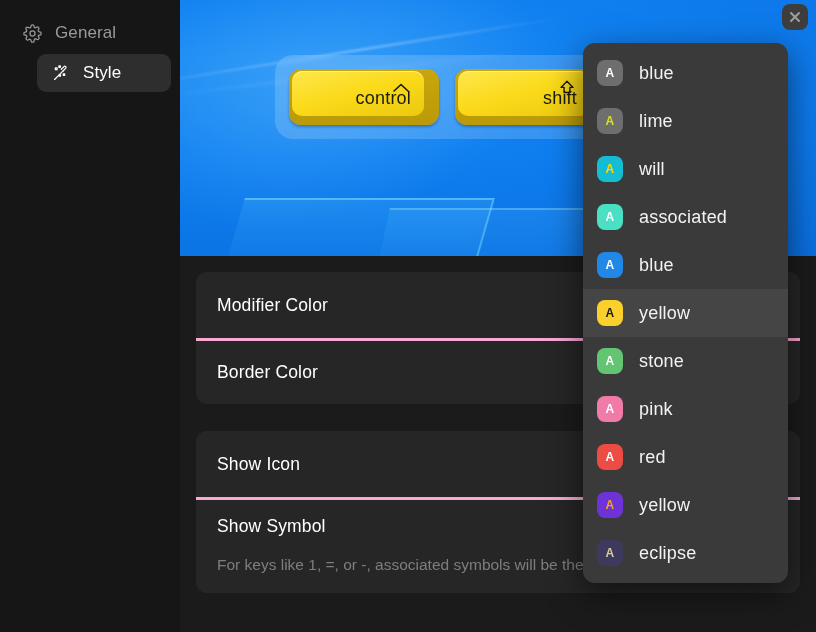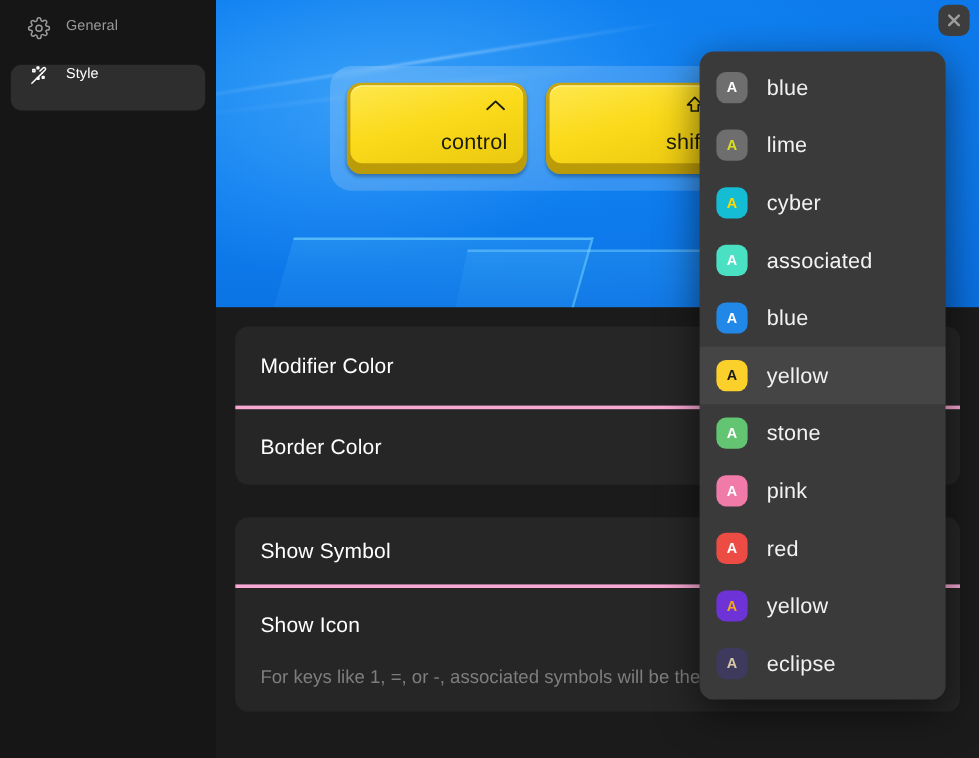--- a/index.html
+++ b/index.html
@@ -26,31 +26,33 @@
     padding: 14px 9px 0 9px;
     flex: 0 0 180px;
     display: flex;
     flex-direction: column;
     gap: 2px;
   }
   .side-item {
     height: 38px;
     border-radius: 9px;
     display: flex;
+    align-items: center;
     gap: 13px;
     padding: 0 14px;
     color: #9a9a9a;
-    font-size: 12px;
+    font-size: 17px;
     letter-spacing: .1px;
     cursor: default;
     user-select: none;
   }
   .side-item.active {
     background: #2e2e2e;
     color: #ffffff;
+    margin-left: 28px;
   }
   .side-item .ico {
     width: 19px; height: 19px;
     display: flex; align-items: center; justify-content: center;
     flex: 0 0 19px;
   }
   .side-item .ico svg { display: block; }
 
   
   .content {
@@ -121,25 +123,25 @@
     left: 95px; top: 55px;
     padding: 14px;
     border-radius: 18px;
     background: rgba(255,255,255,.17);
     display: flex;
     gap: 16px;
     backdrop-filter: blur(2px);
   }
   .keycap {
     position: relative;
-    width: 150px; height: 76px;
+    width: 150px; height: 56px;
     border-radius: 12px;
     background: linear-gradient(180deg, #c9a60c 0%, #bb9a08 100%);
     box-shadow: 0 2px 3px rgba(0,0,0,.28);
-    padding: 2px 3px 9px 3px;
+    padding: 2px 15px 9px 3px;
   }
   .keycap-top {
     position: relative;
     width: 100%; height: 100%;
     border-radius: 10px;
     background: linear-gradient(165deg, #ffe74d 0%, #fada1a 48%, #ebc910 100%);
     box-shadow: inset 0 1px 0 rgba(255,255,255,.55);
   }
   .keycap .k-sym {
     position: absolute;
@@ -318,48 +320,48 @@
           <span class="row-label">Modifier Color</span>
           <span class="row-value"></span>
         </div>
         <div class="row">
           <span class="row-label">Border Color</span>
           <span class="row-value"></span>
         </div>
       </div>
 
       <div class="card">
+        <div class="row">
+          <span class="row-label">Show Icon</span>
+          <span class="row-value">Displa</span>
+        </div>
         <div class="row with-note">
           <span class="row-label">Show Symbol</span>
           <span class="row-value">Display s</span>
         </div>
-        <div class="row">
-          <span class="row-label">Show Icon</span>
-          <span class="row-value">Displa</span>
-        </div>
         <div class="row-note">For keys like 1, =, or -, associated symbols will be  them.</div>
       </div>
 
     </div>
 
     <div class="dropdown">
 
       <div class="dd-item">
         <span class="swatch" style="background:#6e6e6e;color:#ffffff">A</span>
         <span>blue</span>
       </div>
 
       <div class="dd-item">
         <span class="swatch" style="background:#6e6e6e;color:#d9e021">A</span>
         <span>lime</span>
       </div>
 
       <div class="dd-item">
         <span class="swatch" style="background:#14bcd4;color:#ffd900">A</span>
-        <span>cyber</span>
+        <span>will</span>
       </div>
 
       <div class="dd-item">
         <span class="swatch" style="background:#4ae0c4;color:#ffffff">A</span>
         <span>associated</span>
       </div>
 
       <div class="dd-item">
         <span class="swatch" style="background:#2288e8;color:#ffffff">A</span>
         <span>blue</span>

